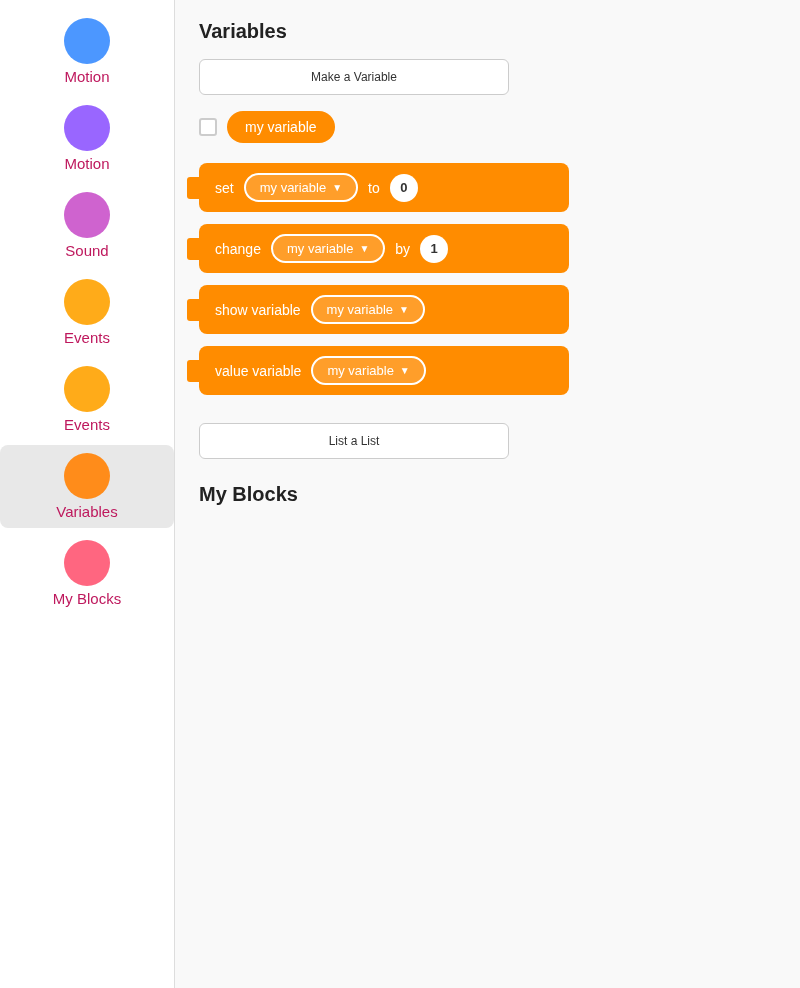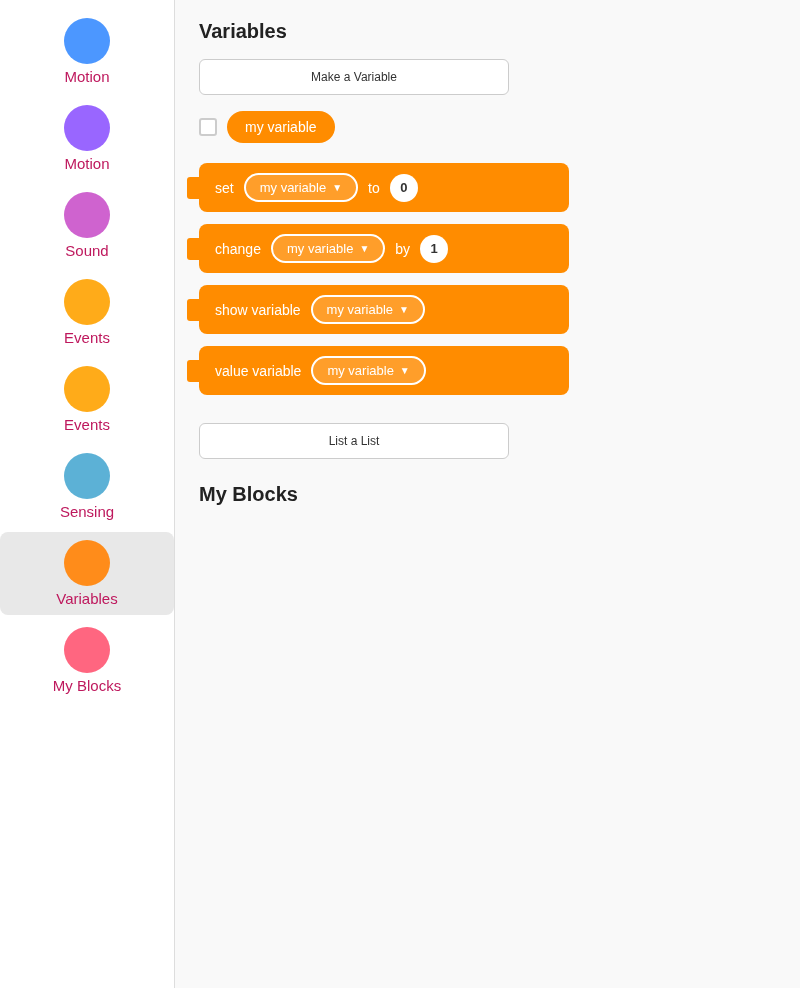--- a/index.html
+++ b/index.html
@@ -212,24 +212,20 @@
     <span class="sidebar-label">Sound</span>
   </div>
   <div class="sidebar-item">
     <div class="sidebar-circle" style="background:#FFAB19;"></div>
     <span class="sidebar-label">Events</span>
   </div>
   <div class="sidebar-item">
     <div class="sidebar-circle" style="background:#FFAB19;"></div>
     <span class="sidebar-label">Events</span>
   </div>
-  <div class="sidebar-item">
-    <div class="sidebar-circle" style="background:#5CB1D6;"></div>
-    <span class="sidebar-label">Sensing</span>
-  </div>
   <div class="sidebar-item active">
     <div class="sidebar-circle" style="background:#FF8C1A;"></div>
     <span class="sidebar-label">Variables</span>
   </div>
   <div class="sidebar-item">
     <div class="sidebar-circle" style="background:#FF6680;"></div>
     <span class="sidebar-label">My Blocks</span>
   </div>
 </div>
 

